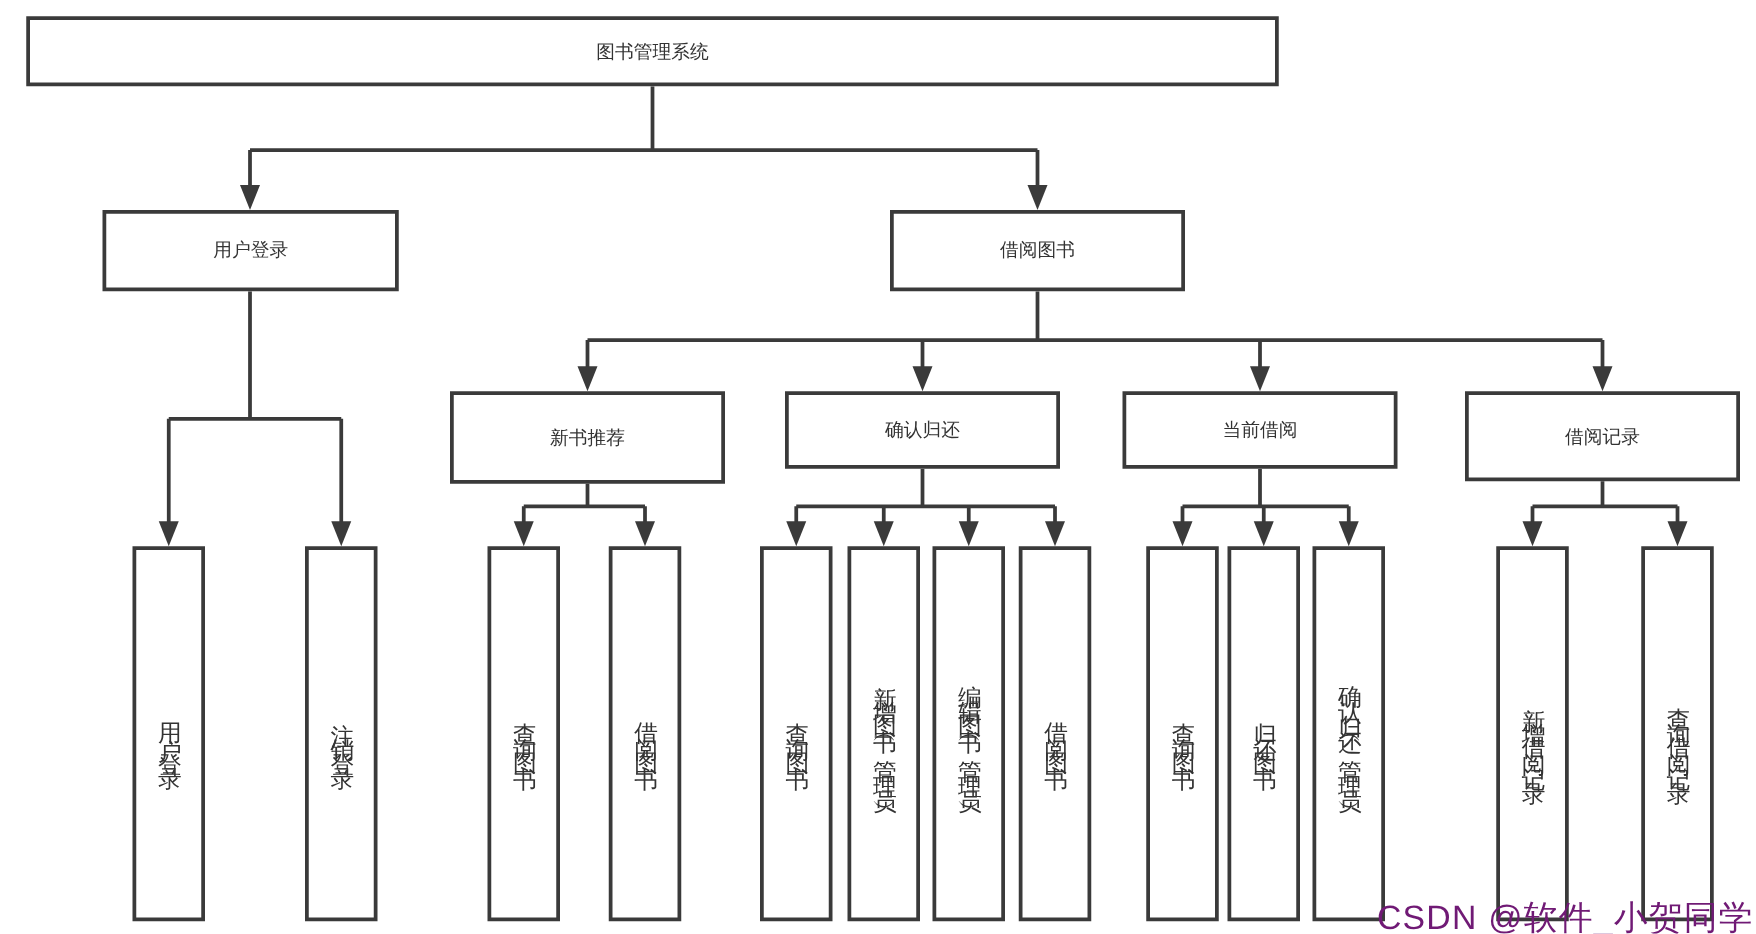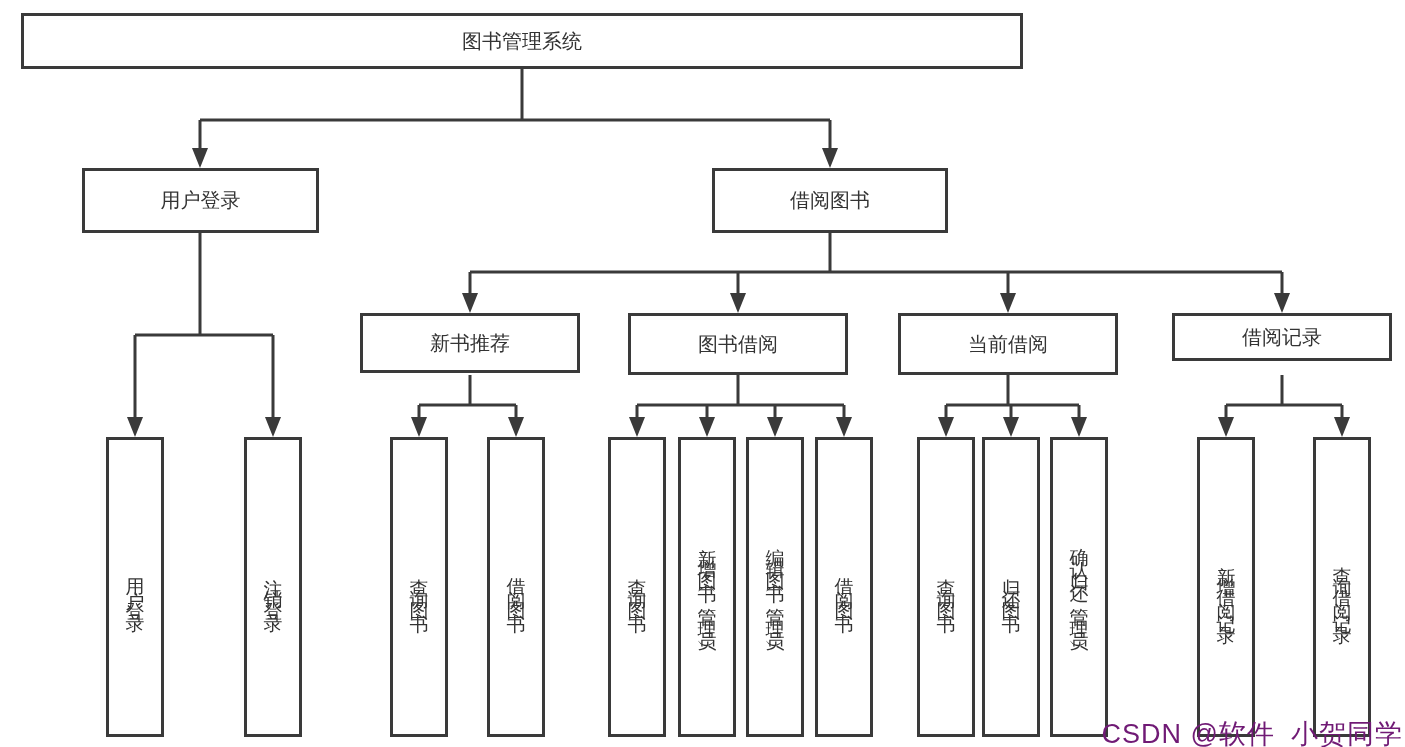--- a/index.html
+++ b/index.html
@@ -18,21 +18,21 @@
     pointer-events: none;
   }
   .hbox {
     position: absolute;
     box-sizing: border-box;
     background: #ffffff;
     border: 3px solid #3a3a3a;
     display: flex;
     align-items: center;
     justify-content: center;
-    font-size: 20px;
+    font-size: 15px;
     color: #333333;
     white-space: nowrap;
   }
   .leaf {
     position: absolute;
     box-sizing: border-box;
     top: 437px;
     width: 58px;
     height: 300px;
     background: #ffffff;
@@ -116,30 +116,30 @@
     <span>图书管理系统</span>
   </div>
 
   <div class="hbox" style="left:82px; top:168px; width:237px; height:65px;">
     <span>用户登录</span>
   </div>
   <div class="hbox" style="left:712px; top:168px; width:236px; height:65px;">
     <span>借阅图书</span>
   </div>
 
-  <div class="hbox" style="left:360px; top:313px; width:220px; height:60px;">
+  <div class="hbox" style="left:360px; top:313px; width:220px; height:74px;">
     <span>新书推荐</span>
   </div>
   <div class="hbox" style="left:628px; top:313px; width:220px; height:62px;">
-    <span>图书借阅</span>
+    <span>确认归还</span>
   </div>
   <div class="hbox" style="left:898px; top:313px; width:220px; height:62px;justify-content:center;">
     <span>当前借阅</span>
   </div>
-  <div class="hbox" style="left:1172px; top:313px; width:220px; height:48px;">
+  <div class="hbox" style="left:1172px; top:313px; width:220px; height:72px;">
     <span>借阅记录</span>
   </div>
 
   <div class="leaf" style="left:106px;">
     <span class="vtext">用户登录</span>
   </div>
   <div class="leaf" style="left:244px;">
     <span class="vtext">注销登录</span>
   </div>
 

